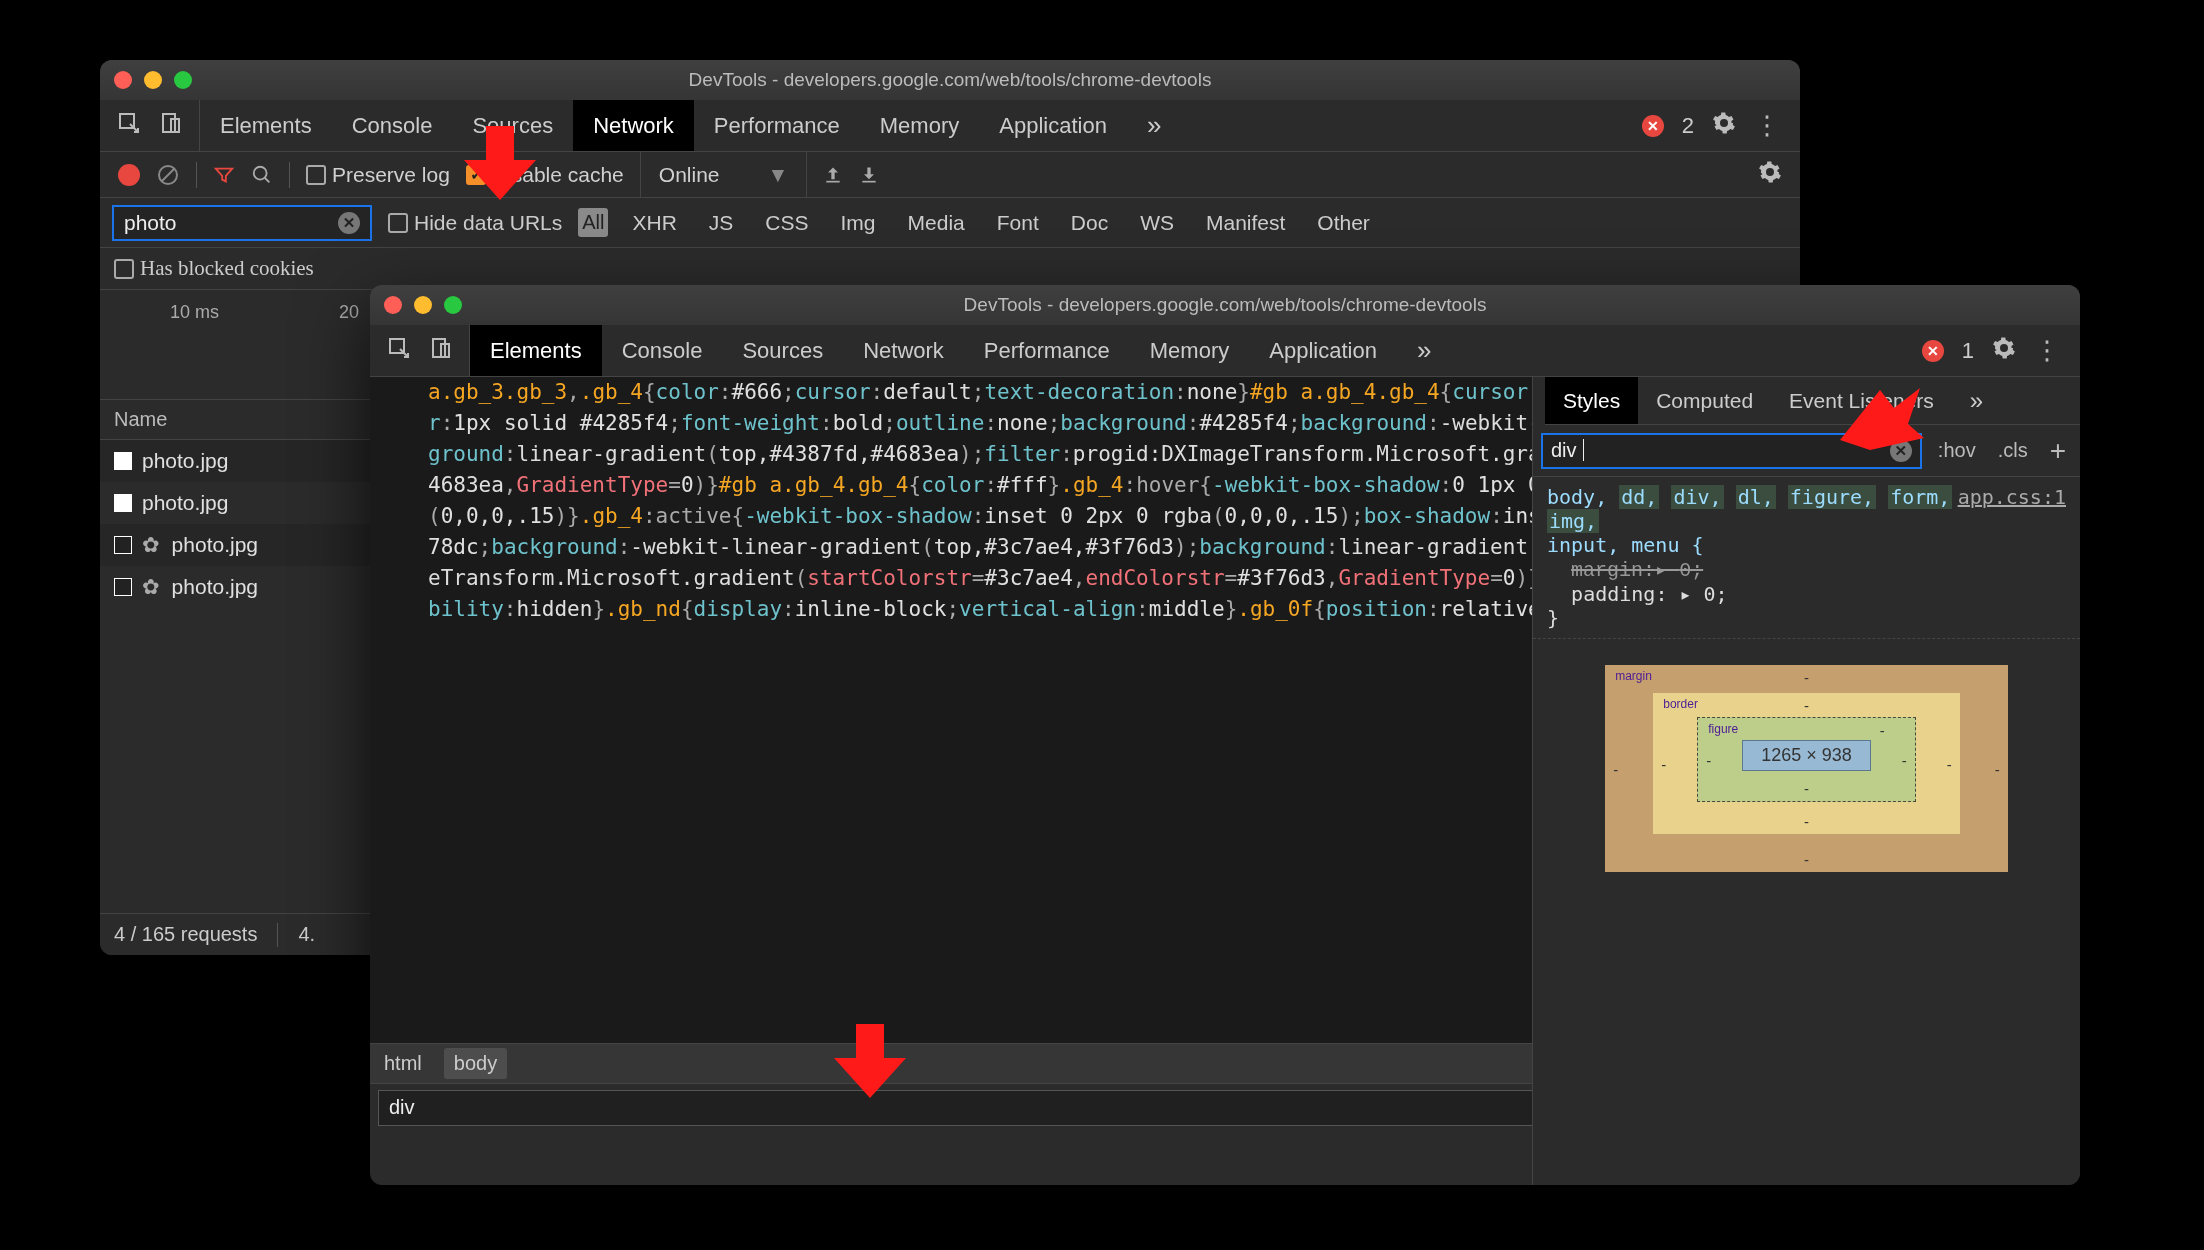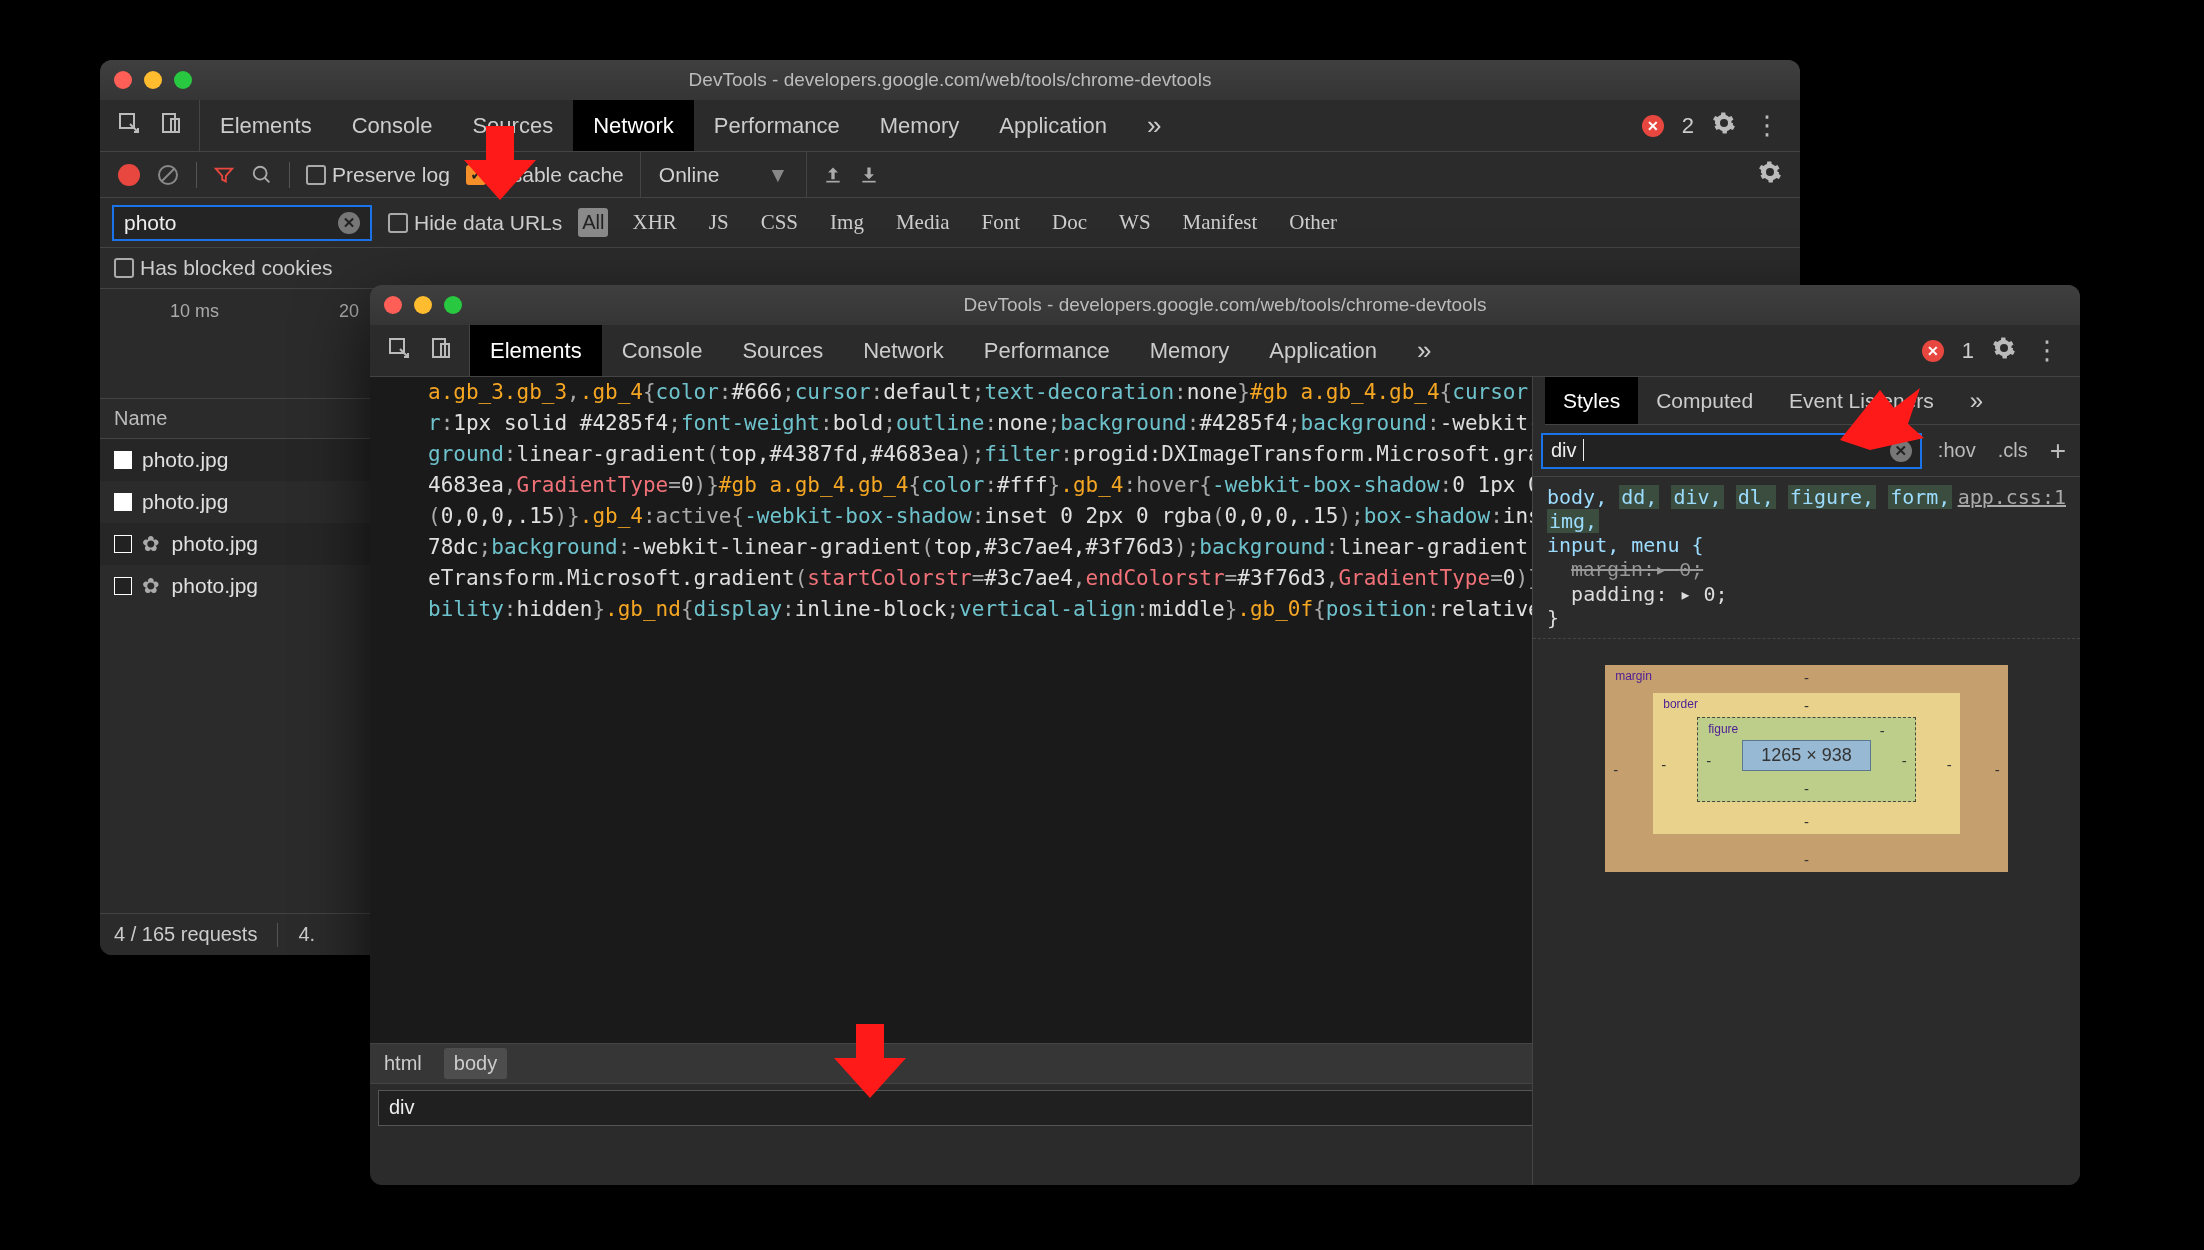--- a/index.html
+++ b/index.html
@@ -130,34 +130,34 @@
   align-items: center;
   justify-content: space-between;
 }
 .xcirc {
   width: 22px; height: 22px; background: #777; border-radius: 50%;
   display: inline-flex; align-items: center; justify-content: center;
   color: #222; font-size: 15px; font-weight: bold;
 }
 .filter-type {
   padding: 0 8px;
-  font-family: Liberation Serif, serif;
 }
 .pill-all {
   background: #8a8a8a; color: #222; border-radius: 3px;
   padding: 3px 4px; font-size: 20px;
 }
 
 .cookies-row {
   padding: 8px 14px;
   border-bottom: 1px solid #444;
   color: #ccc;
   font-size: 21px;
   display: flex;
   align-items: center;
+  font-family: Liberation Serif, serif;
 }
 
 .timeaxis {
   height: 110px;
   border-bottom: 1px solid #444;
   color: #aaa;
   display: flex;
   padding: 12px 70px 0 70px;
   gap: 120px;
   font-size: 18px;

